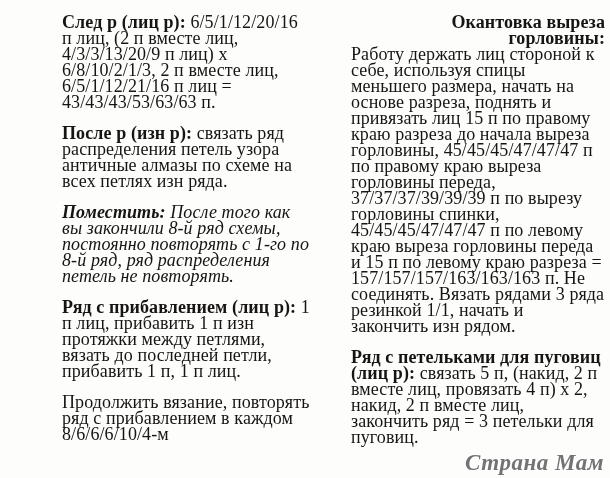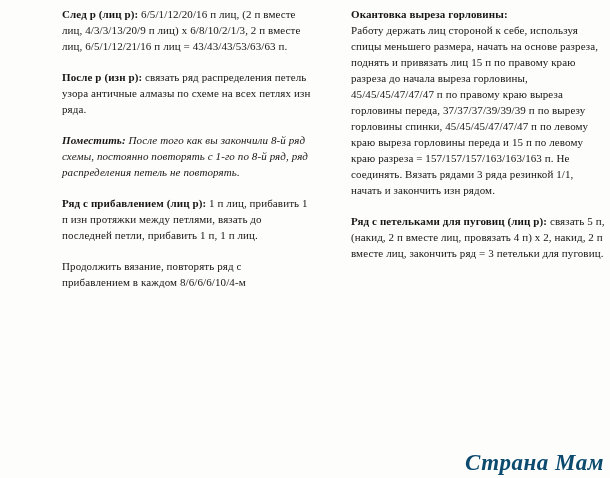--- a/index.html
+++ b/index.html
@@ -19,30 +19,30 @@
     position: absolute;
     inset: 0;
   }
   .col {
     position: absolute;
     top: 6px;
   }
   .col-left  { left: 62px;  width: 250px; }
   .col-right { left: 351px; width: 254px; }
   p.para {
-    margin: 0 0 15px 0;
-    font-size: 11px;
+    margin: 8px 0 15px 0;
+    font-size: 18px;
     line-height: 16px;
     text-align: left;
     letter-spacing: 0.1px;
   }
   .lead { font-weight: bold; }
   .para.italic { font-style: italic; }
   .para.italic .lead { font-style: italic; }
-  .block-lead { display: block; }
+  .block-lead { display: block; text-align: right; }
   .watermark {
     position: absolute;
     right: 6px;
     bottom: 2px;
     font-size: 23px;
     font-weight: bold;
     font-style: italic;
     color: #c43a36;
     letter-spacing: 0.5px;
     text-shadow:
@@ -73,15 +73,15 @@
 
   <div class="col col-right">
 
     <p class="para"><span class="lead block-lead">Окантовка выреза горловины:</span><span>Работу держать лиц стороной к себе, используя спицы меньшего размера, начать на основе разреза, поднять и привязать лиц 15 п по правому краю разреза до начала выреза горловины, 45/45/45/47/47/47 п по правому краю выреза горловины переда, 37/37/37/39/39/39 п по вырезу горловины спинки, 45/45/45/47/47/47 п по левому краю выреза горловины переда и 15 п по левому краю разреза = 157/157/157/163/163/163 п. Не соединять. Вязать рядами 3 ряда резинкой 1/1, начать и закончить изн рядом.</span></p>
 
     <p class="para"><span class="lead">Ряд с петельками для пуговиц (лиц р):</span> <span>связать 5 п, (накид, 2 п вместе лиц, провязать 4 п) х 2, накид, 2 п вместе лиц, закончить ряд = 3 петельки для пуговиц.</span></p>
 
 
   </div>
 
-  <div class="watermark" style="color: #0c4a6e;">Страна Мам</div>
+  <div class="watermark" style="color: #737373;">Страна Мам</div>
 
 </div>
 
 </body></html>

